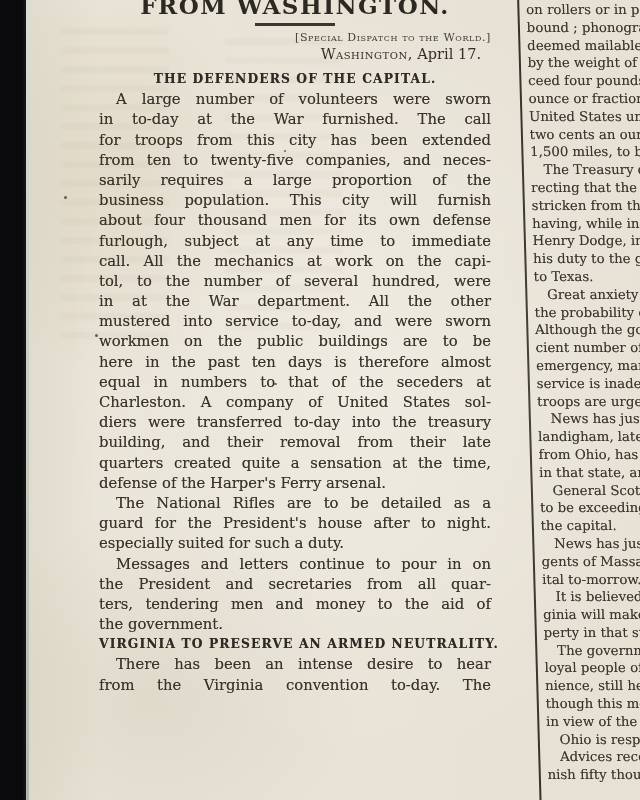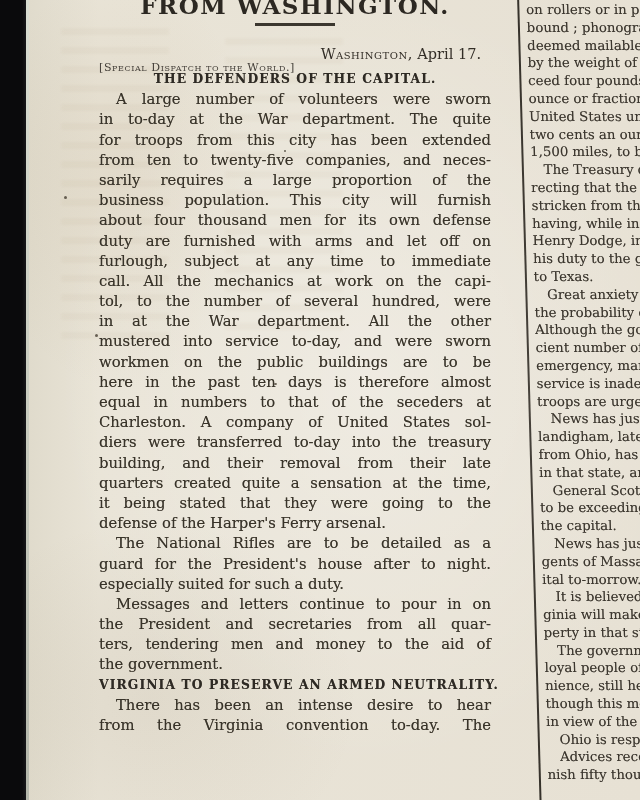--- a/index.html
+++ b/index.html
@@ -19,22 +19,22 @@
   .ghost{position:absolute;opacity:.45;filter:blur(1.5px);
         background:repeating-linear-gradient(180deg, rgba(148,117,72,.10) 0 7px, transparent 7px 19px);}
   .ghost1{left:32px;top:28px;width:108px;height:320px;}
   .ghost2{left:196px;top:38px;width:118px;height:300px;}
   .speck{position:absolute;border-radius:50%;background:rgba(60,52,40,.75);}
 
   .col-left{position:absolute;left:70px;top:0;width:392px;color:#383329;}
   .title{position:absolute;left:0;top:-8px;width:100%;margin:0;text-align:center;
         font-size:23px;font-weight:bold;letter-spacing:1.5px;color:#2c2822;white-space:nowrap;}
   .title-rule{position:absolute;left:156px;top:23px;width:80px;height:3px;background:#3b372f;}
-  .credit{position:absolute;left:0;top:31px;width:100%;text-align:left;
-        font-size:11px;letter-spacing:.6px;font-variant:small-caps;color:#45403a;margin-top:30px;}
+  .credit{position:absolute;left:0;top:31px;width:100%;text-align:right;
+        font-size:11px;letter-spacing:.6px;font-variant:small-caps;color:#45403a;}
   .dateline{position:absolute;left:16px;top:46px;width:100%;text-align:right;
         padding-right:26px;box-sizing:border-box;font-size:14.5px;color:#322d26;}
   .dateline .sc{font-variant:small-caps;letter-spacing:.5px;}
   .body{position:absolute;left:0;top:69px;width:392px;}
   .ln{height:20.2px;line-height:20.2px;font-size:14.8px;overflow:visible;
         text-align:justify;text-align-last:justify;color:#383329;
         text-shadow:0 0 .5px rgba(56,51,41,.55);}
   .ln.last{text-align-last:left;}
   .ln.ind{text-indent:17px;}
   .ln.lhead{text-align:center;text-align-last:center;font-weight:bold;font-size:12.3px;
@@ -69,40 +69,38 @@
       <h1 class="title">FROM WASHINGTON.</h1>
       <div class="title-rule"></div>
       <div class="credit">[Special Dispatch to the World.]</div>
       <div class="dateline">
         <span class="sc">Washington,</span>
         <span>April 17.</span>
       </div>
       <div class="body" id="leftLines">
           <div class="ln lhead">THE DEFENDERS OF THE CAPITAL.</div>
           <div class="ln ind">A large number of volunteers were sworn</div>
-          <div class="ln">in to-day at the War department.  The quite</div>
+          <div class="ln">in to-day at the War furnished.  The call</div>
           <div class="ln">for troops from this city has been extended</div>
           <div class="ln">from ten to twenty-five companies, and neces-</div>
           <div class="ln">sarily requires a large proportion of the</div>
           <div class="ln">business population.  This city will furnish</div>
           <div class="ln">about four thousand men for its own defense</div>
-          <div class="ln">duty are furnished with arms and let off on</div>
           <div class="ln">furlough, subject at any time to immediate</div>
           <div class="ln">call.  All the mechanics at work on the capi-</div>
           <div class="ln">tol, to the number of several hundred, were</div>
           <div class="ln">in at the War department.  All the other</div>
           <div class="ln">mustered into service to-day, and were sworn</div>
           <div class="ln">workmen on the public buildings are to be</div>
           <div class="ln">here in the past ten days is therefore almost</div>
           <div class="ln">equal in numbers to that of the seceders at</div>
           <div class="ln">Charleston.  A company of United States sol-</div>
           <div class="ln">diers were transferred to-day into the treasury</div>
           <div class="ln">building, and their removal from their late</div>
           <div class="ln">quarters created quite a sensation at the time,</div>
-          <div class="ln">it being stated that they were going to the</div>
           <div class="ln last">defense of the Harper's Ferry arsenal.</div>
           <div class="ln ind">The National Rifles are to be detailed as a</div>
           <div class="ln">guard for the President's house after to night.</div>
           <div class="ln last">especially suited for such a duty.</div>
           <div class="ln ind">Messages and letters continue to pour in on</div>
           <div class="ln">the President and secretaries from all quar-</div>
           <div class="ln">ters, tendering men and money to the aid of</div>
           <div class="ln last">the government.</div>
           <div class="ln lhead">VIRGINIA TO PRESERVE AN ARMED NEUTRALITY.</div>
           <div class="ln ind">There has been an intense desire to hear</div>

